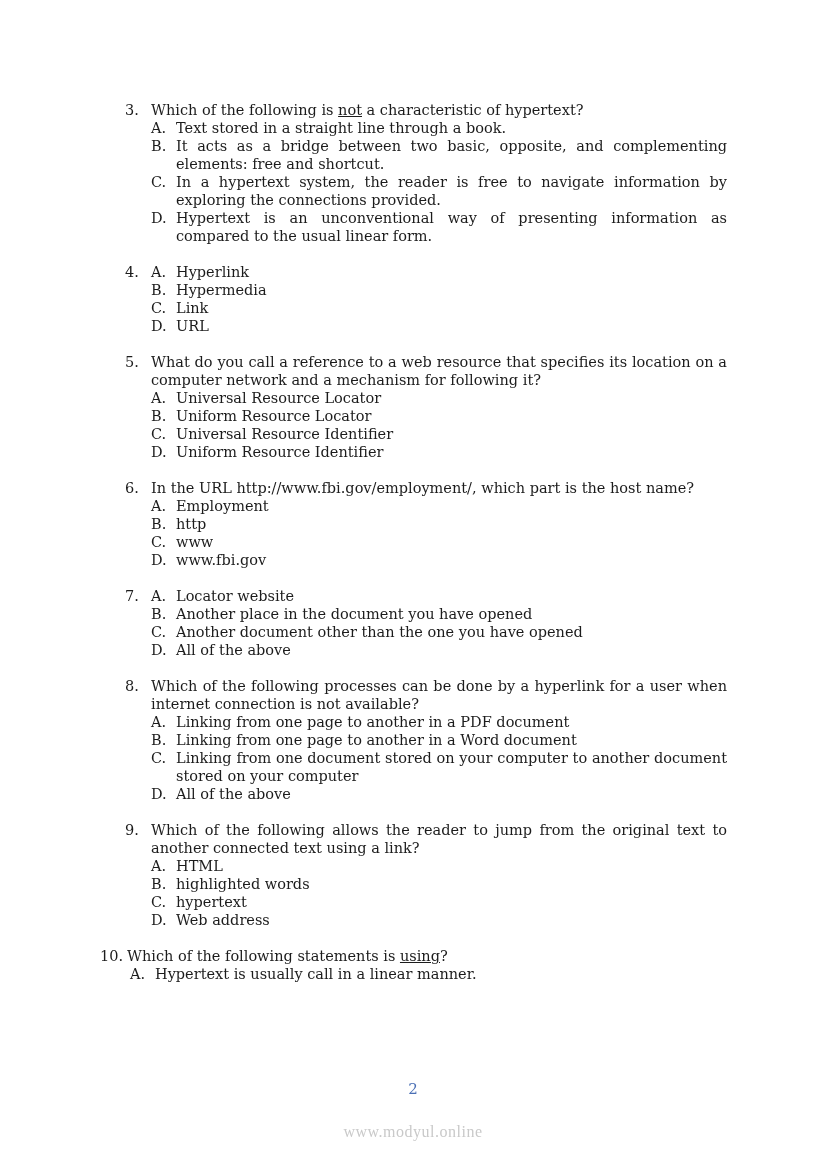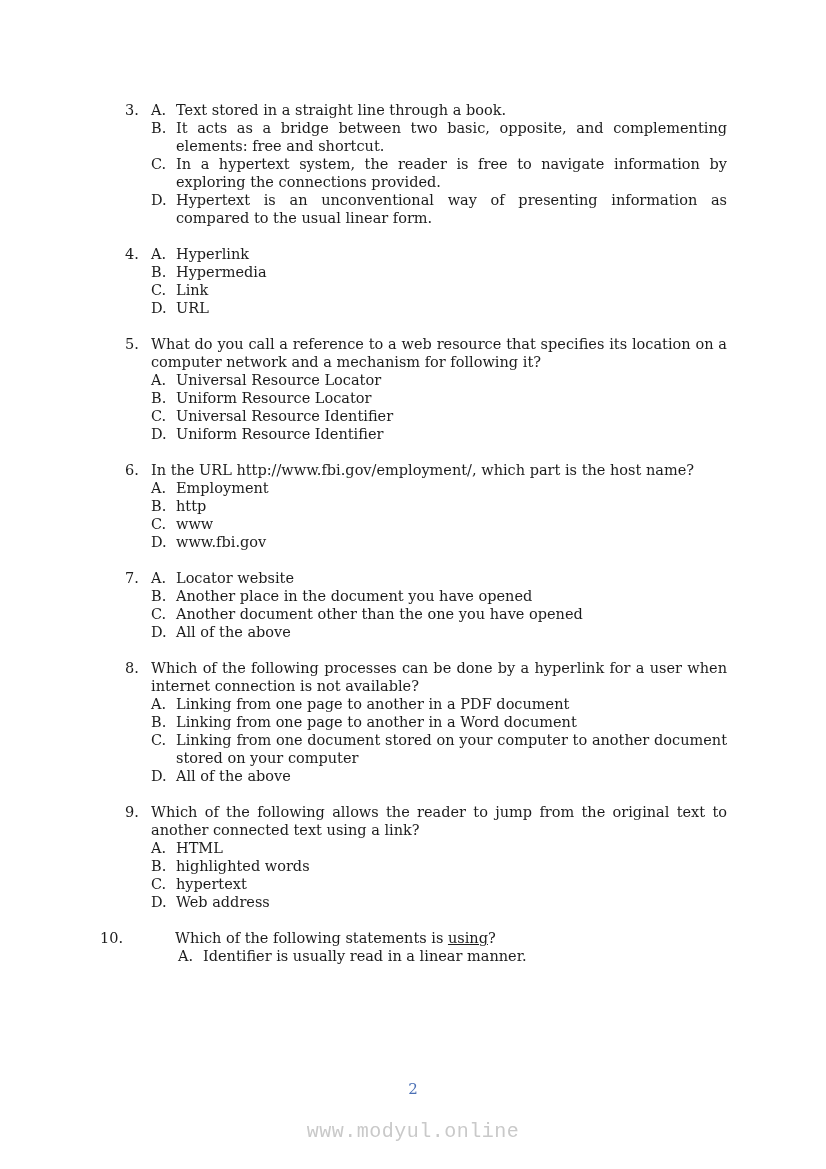--- a/index.html
+++ b/index.html
@@ -24,48 +24,49 @@
   .question { display: flex; margin-bottom: 18px; }
   .question:last-child { margin-bottom: 0; }
   .qnum { flex: 0 0 26px; }
   .qbody { flex: 1; min-width: 0; }
   .qtext { text-align: justify; }
   .q-underline { text-decoration: underline; }
   .option { display: flex; }
   .oletter { flex: 0 0 25px; }
   .otext { flex: 1; min-width: 0; text-align: justify; }
   
-  .question.wide { margin-left: -25px; gap: 48px; }
+  .question.wide { margin-left: -25px; }
   .question.wide .qnum { flex: 0 0 27px; }
   .question.wide .option { margin-left: 3px; }
   .page-number {
     position: absolute; top: 1081px; left: 0; width: 100%;
     text-align: center;
     font-family: "DejaVu Serif", serif;
     font-size: 15px; line-height: 17px;
     color: var(--page-number, #4a6fb5);
   }
   .watermark {
     position: absolute; top: 1120px; left: 0; width: 100%;
     text-align: center;
-    font-family: Liberation Mono, monospace;
+    font-family: Liberation Serif, serif;
     font-weight: 300;
-    font-size: 20px; line-height: 24px;
+    font-size: 16px; line-height: 24px;
     letter-spacing: 0.5px;
     color: var(--watermark, #c9c9c9);
   }
 </style>
 </head>
 <body>
 
 <div class="page">
   <div class="content" id="questions">
       <div class="question">
     <div class="qnum">3.</div>
     <div class="qbody">
+      <div class="qtext"><span class="q-prefix">Which of the following is </span><span class="q-underline">not</span><span class="q-suffix"> a characteristic of hypertext?</span></div>
       <div class="options">
             <div class="option">
     <div class="oletter">A.</div>
     <div class="otext">Text stored in a straight line through a book.</div>
   </div>
             <div class="option">
     <div class="oletter">B.</div>
     <div class="otext">It acts as a bridge between two basic, opposite, and complementing elements: free and shortcut.</div>
   </div>
             <div class="option">
@@ -221,21 +222,21 @@
           </div>
     </div>
   </div>
       <div class="question wide">
     <div class="qnum">10.</div>
     <div class="qbody">
       <div class="qtext"><span class="q-prefix">Which of the following statements is </span><span class="q-underline">using</span><span class="q-suffix">?</span></div>
       <div class="options">
             <div class="option">
     <div class="oletter">A.</div>
-    <div class="otext">Identifier is usually read in a linear manner.</div>
+    <div class="otext">Hypertext is usually call in a linear manner.</div>
   </div>
           </div>
     </div>
   </div>
     </div>
   <div class="page-number">2</div>
   <div class="watermark">www.modyul.online</div>
 </div>
 
 </body></html>

